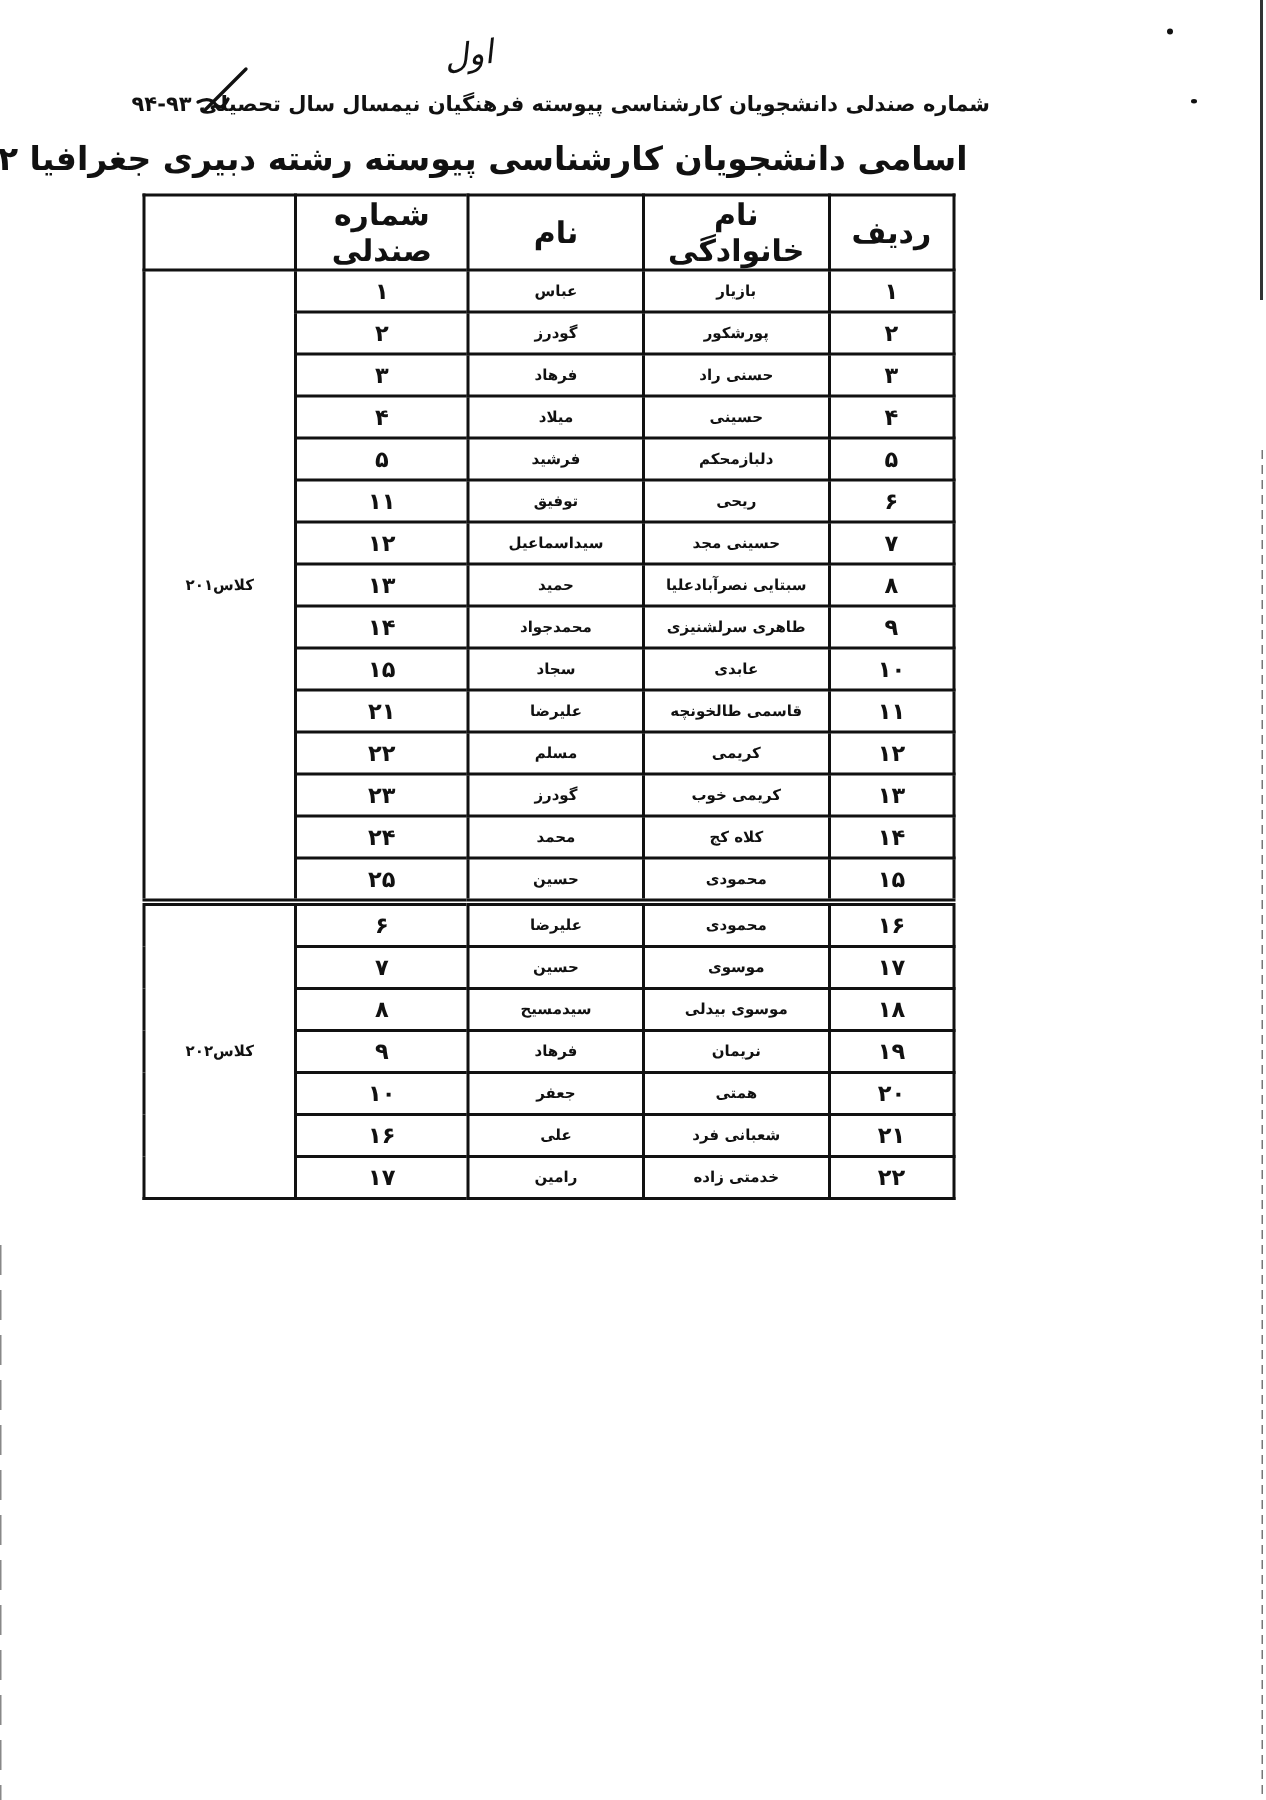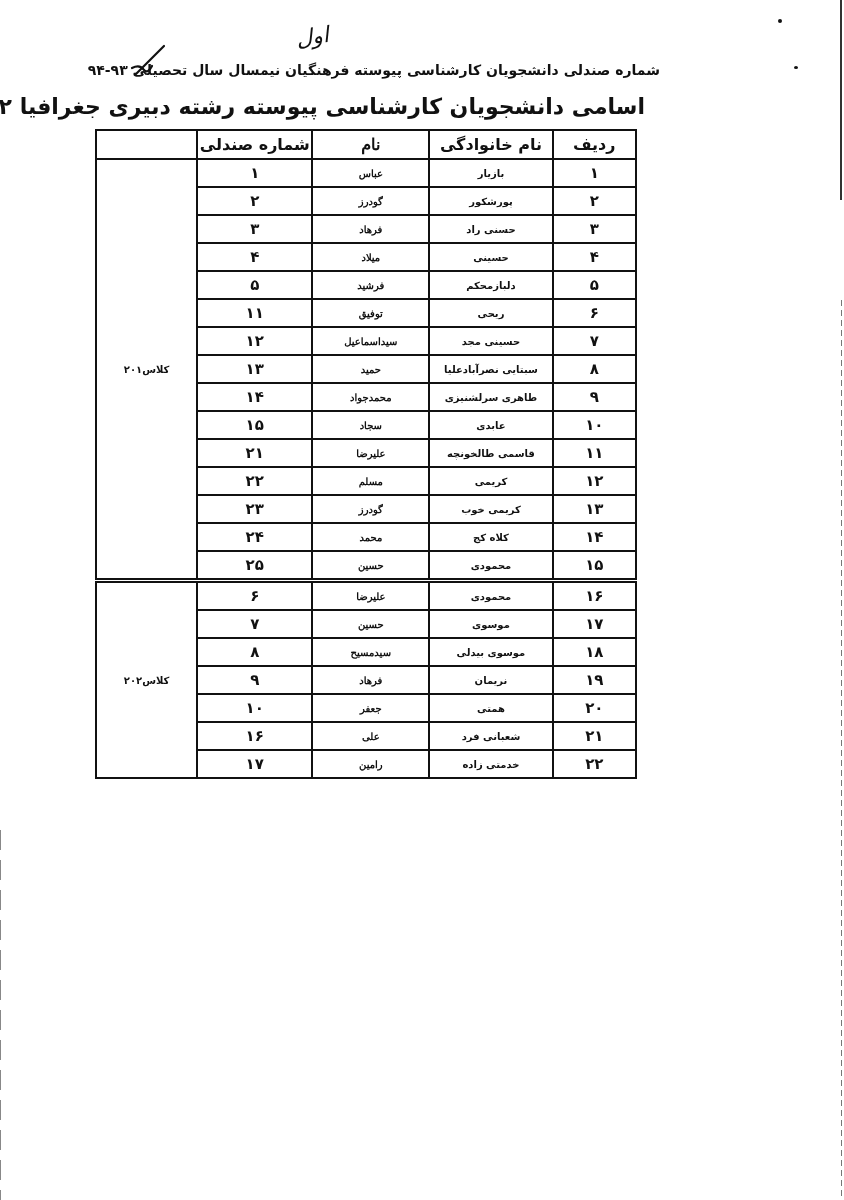--- a/index.html
+++ b/index.html
@@ -44,24 +44,24 @@
 
     table.roster {
       position: absolute; left: 95px; top: 129px; width: 542px;
       border-collapse: collapse; direction: rtl;
       border: 2px solid #111;
     }
     table.roster th, table.roster td {
       border: 2px solid #111; text-align: center; vertical-align: middle;
       padding: 0; height: 26px;
     }
-    table.roster th { font-size: 16px; font-weight: bold; height: 27px; }
+    table.roster th { font-size: 20px; font-weight: bold; height: 27px; }
     th.col-row, td.col-row { width: 82px; font-size: 15px; font-weight: bold; margin-left: 40px; }
     th.col-family, td.col-family { width: 122px; font-size: 10px; font-weight: bold; }
-    th.col-name, td.col-name { width: 116px; font-size: 10px; font-weight: bold; font-family: Liberation Serif, serif; }
+    th.col-name, td.col-name { width: 116px; font-size: 10px; font-weight: bold; }
     th.col-seat, td.col-seat { width: 114px; font-size: 15px; font-weight: bold; }
     th.col-class, td.col-class { width: 100px; font-size: 10px; font-weight: bold; }
     th.col-family, th.col-name { font-size: 14px; }
     th.col-class { border-top: 2px solid #111; border-bottom: none; }
     tr.group-sep td { border-top: 5px double #111; }
   </style>
 </head>
 <body>
 
 <div class="page-edge-right"></div>

